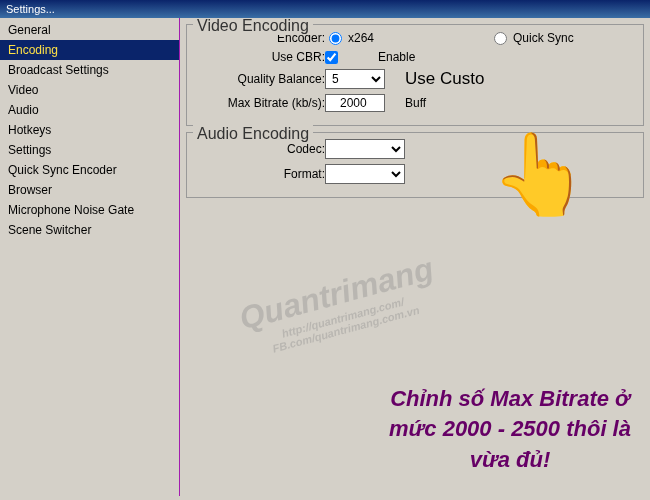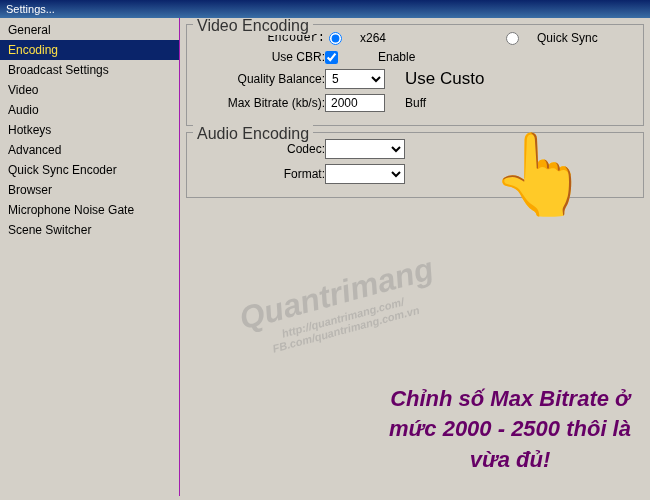--- a/index.html
+++ b/index.html
@@ -90,47 +90,46 @@
     .encoder-row {
       display: flex;
       align-items: center;
       margin-bottom: 5px;
     }
 
     .encoder-label {
       text-align: right;
       width: 130px;
       margin-right: 4px;
-      font-family: Liberation Mono, monospace;
     }
 
     .radio-group {
       display: flex;
       align-items: center;
       gap: 20px;
     }
 
     .radio-option {
       display: flex;
       align-items: center;
-      gap: 18px;
+      gap: 6px;
     }
 
     input[type="radio"] {
       margin: 0;
     }
 
     input[type="checkbox"] {
       margin: 0;
     }
 
     input[type="text"] {
       border: 1px solid #666;
       background: white;
-      padding: 1px 5px;
+      padding: 1px 14px;
       font-size: 12px;
     }
 
     select {
       border: 1px solid #666;
       background: white;
       font-size: 12px;
       padding: 1px 2px;
     }
 
@@ -189,21 +188,21 @@
 
 <div class="main-container">
 
   <div class="sidebar">
     <div class="sidebar-item">General</div>
     <div class="sidebar-item active">Encoding</div>
     <div class="sidebar-item">Broadcast Settings</div>
     <div class="sidebar-item">Video</div>
     <div class="sidebar-item">Audio</div>
     <div class="sidebar-item">Hotkeys</div>
-    <div class="sidebar-item">Advanced</div>
+    <div class="sidebar-item">Settings</div>
     <div class="sidebar-item">Quick Sync Encoder</div>
     <div class="sidebar-item">Browser</div>
     <div class="sidebar-item">Microphone Noise Gate</div>
     <div class="sidebar-item">Scene Switcher</div>
   </div>
 
   <div class="content">
 
     <div class="group-box">
       <span class="group-box-title">Video Encoding</span>

